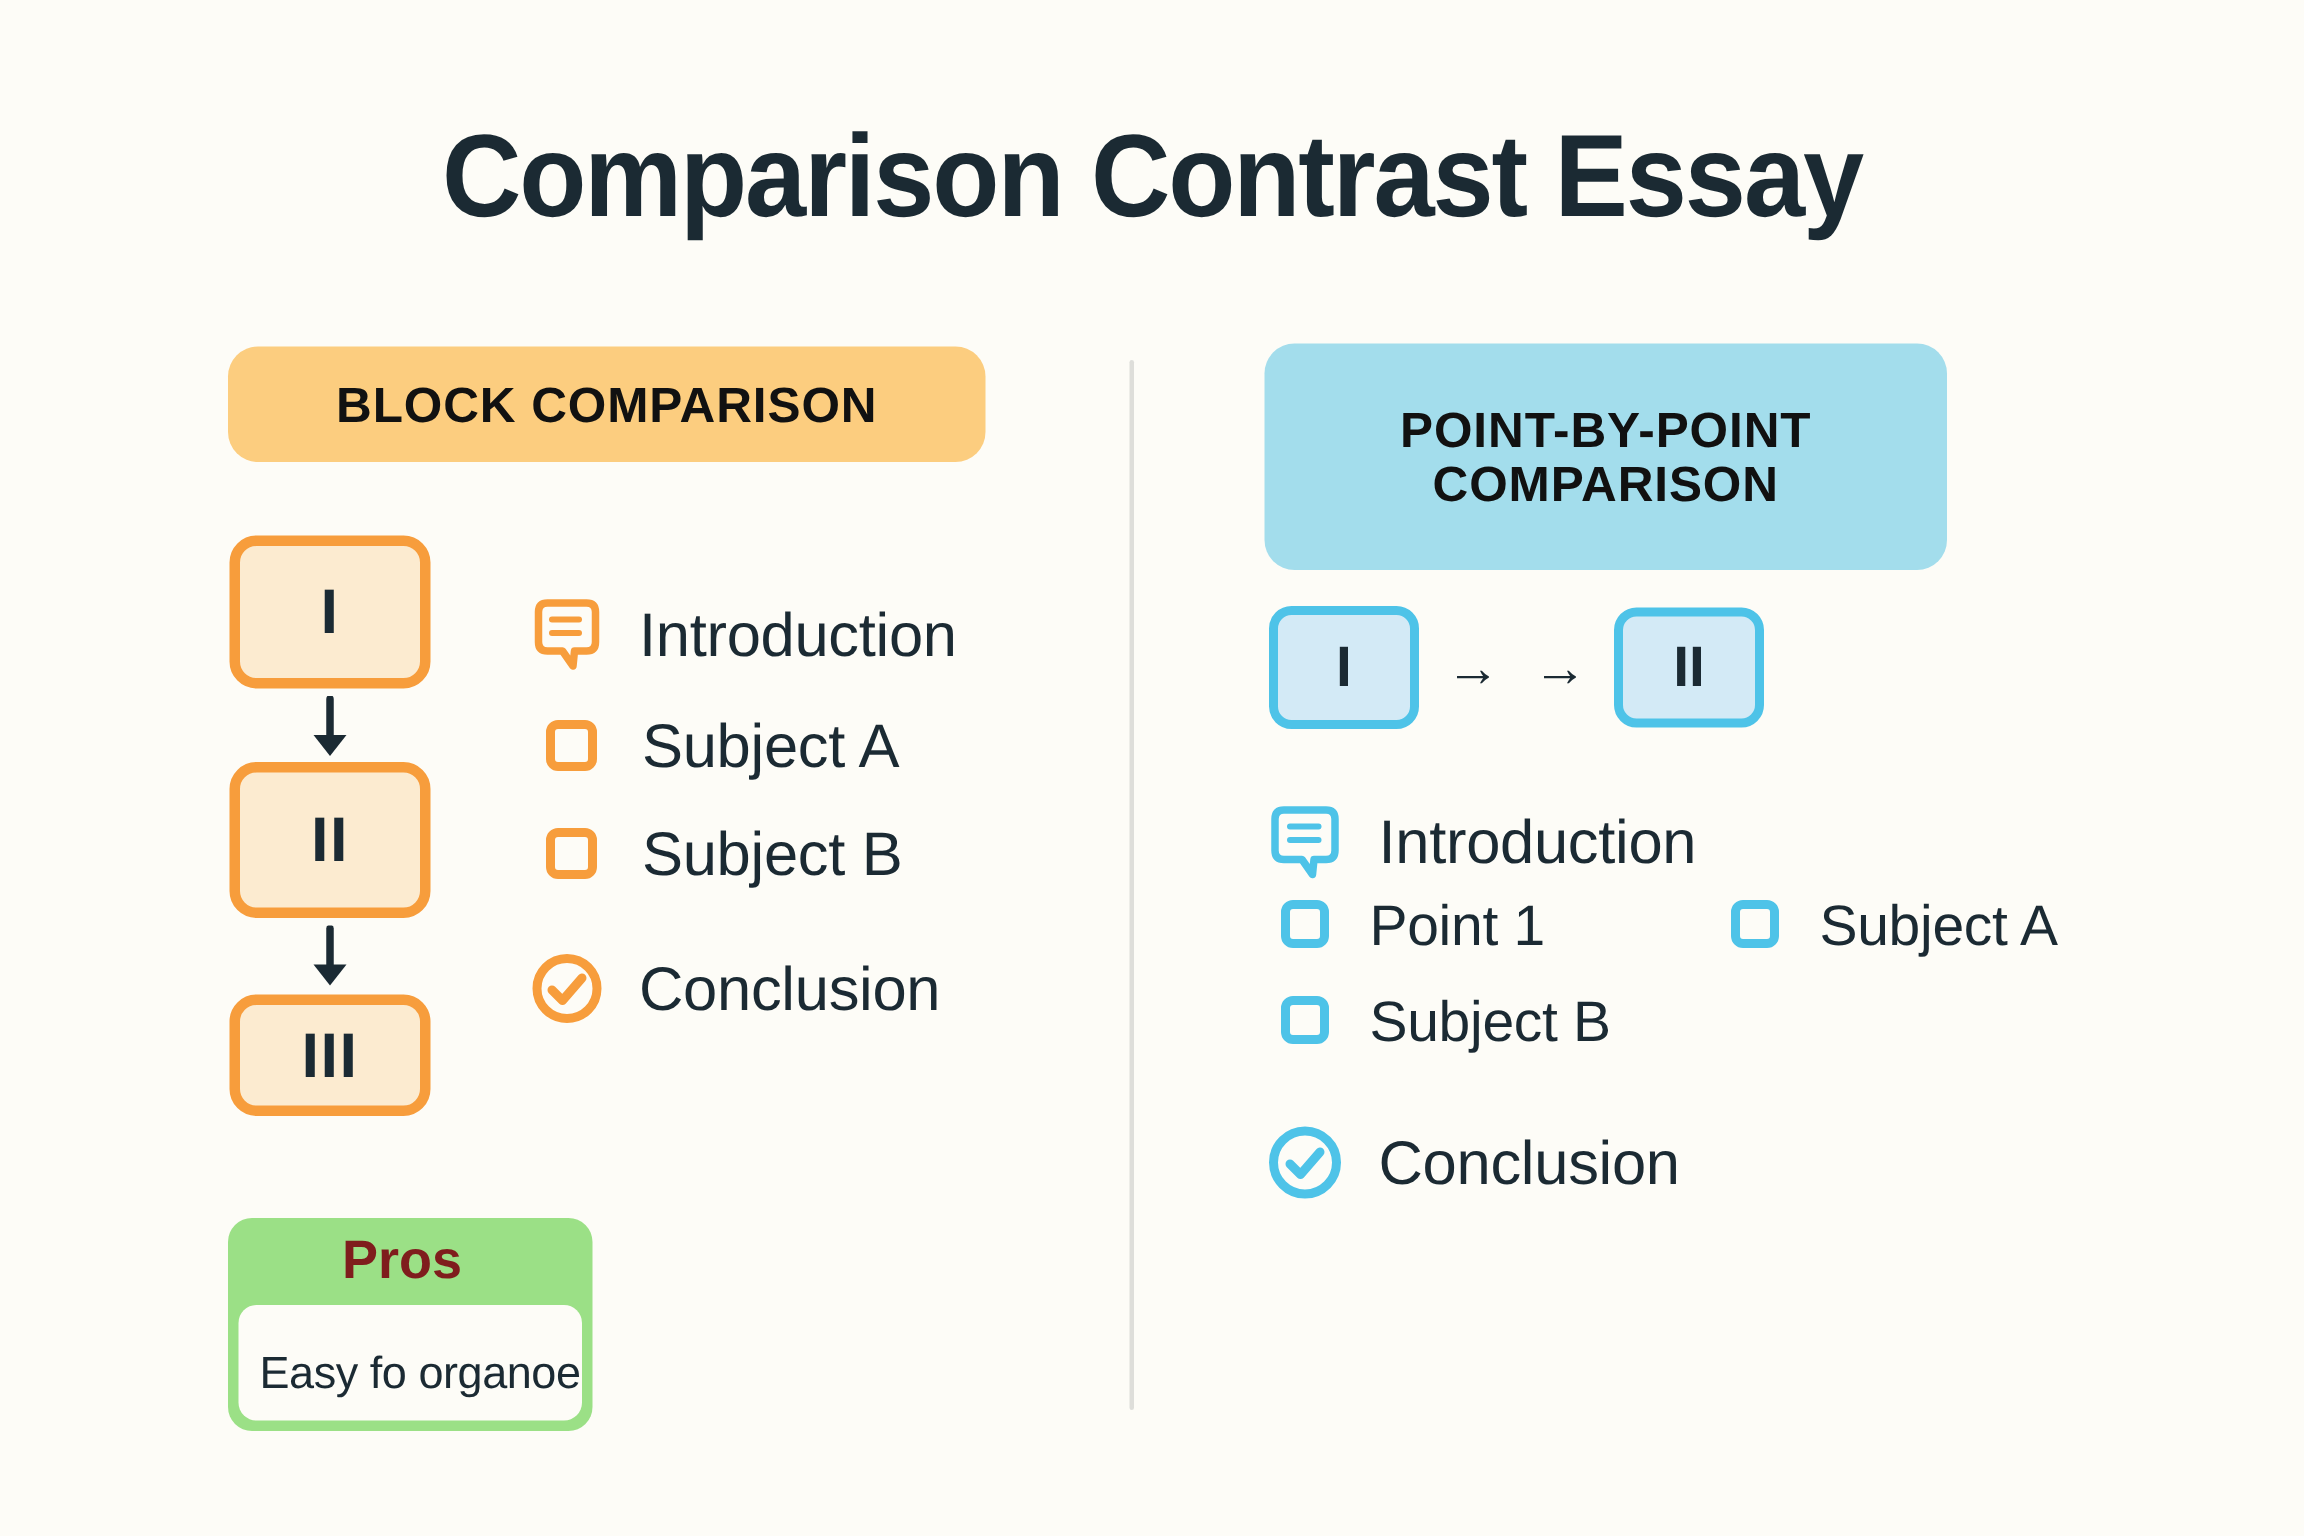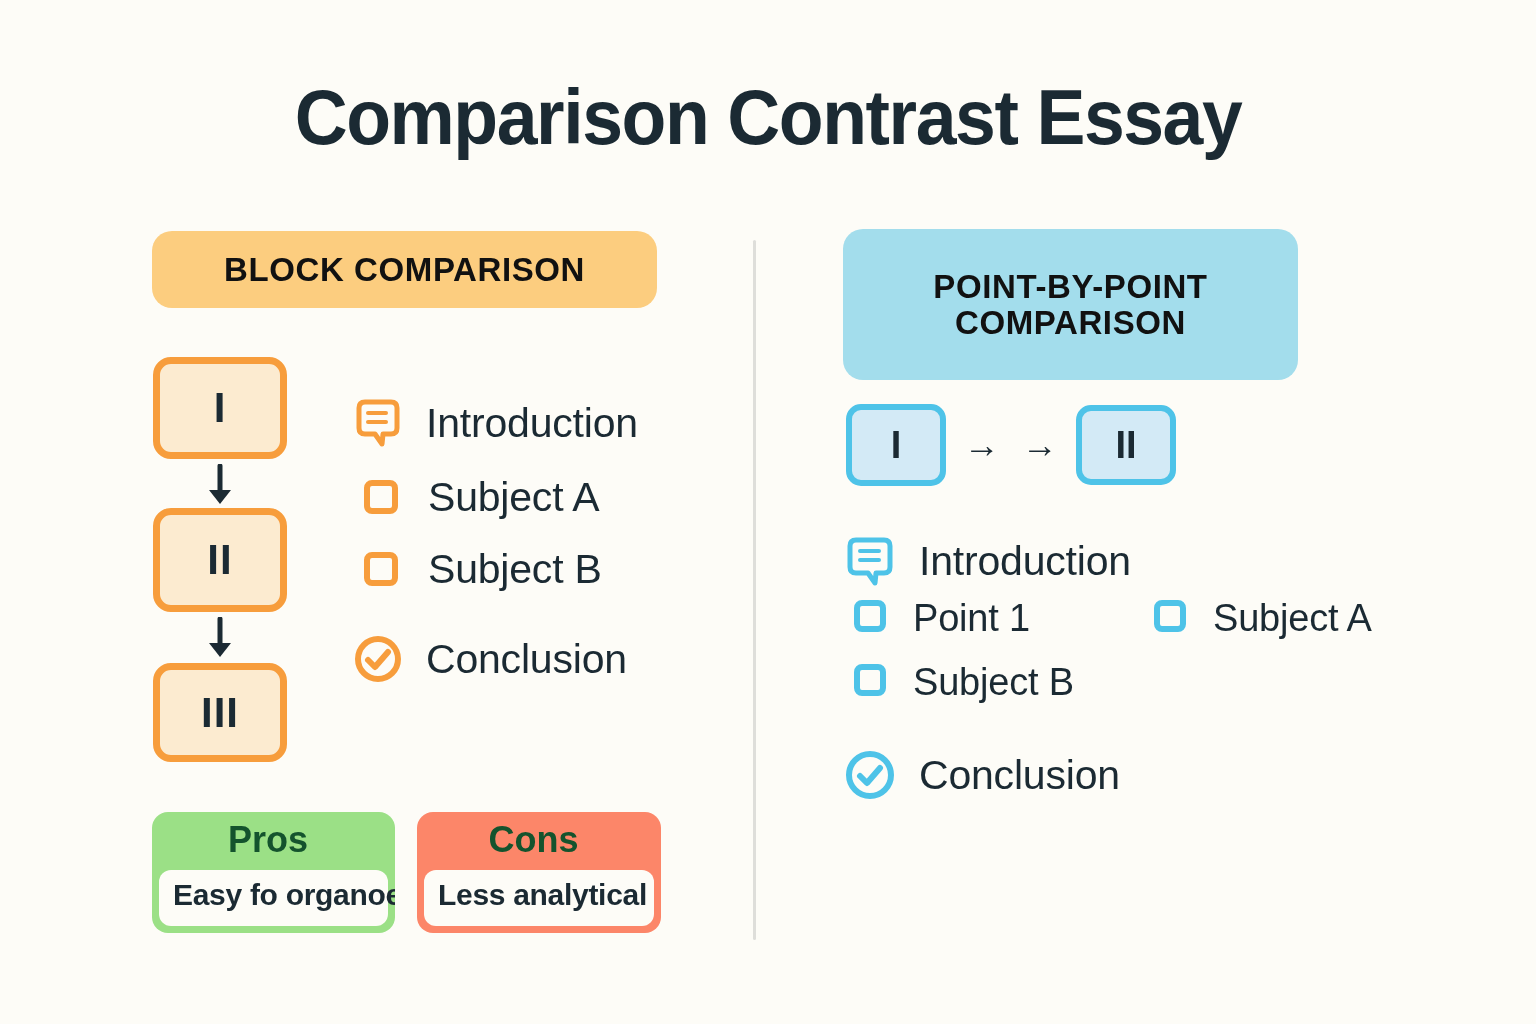--- a/index.html
+++ b/index.html
@@ -87,21 +87,21 @@
     background: #FCEBD0;
     border: 7px solid #F79D3C;
     border-radius: 18px;
     font-size: 42px;
     font-weight: 600;
     color: #1B2A33;
     letter-spacing: 1px;
   }
   .rb1 { left: 153px; top: 357px; width: 134px; height: 102px; }
   .rb2 { left: 153px; top: 508px; width: 134px; height: 104px; }
-  .rb3 { left: 153px; top: 663px; width: 134px; height: 99px; }
+  .rb3 { left: 153px; top: 663px; width: 134px; height: 81px; }
 
   .down-arrow {
     position: absolute;
     left: 204px;
     width: 32px;
     height: 42px;
     color: #1B2A33;
   }
   .da1 { top: 464px; }
   .da2 { top: 617px; }
@@ -229,35 +229,34 @@
     display: flex;
     flex-direction: column;
   }
   .pc-card.pros { background: #9BE086; }
   .pc-card.cons { background: #FC8669; }
 
   .pc-head {
     text-align: center;
     font-weight: 700;
     font-size: 36px;
-    color: #14532d;
+    color: #7f1d1d;
     padding: 10px 11px 12px 0;
     line-height: 1;
   }
   .pc-body {
     background: #FDFCF7;
     border-radius: 12px;
     margin: 0 7px 7px 7px;
     text-align: center;
     font-size: 30px;
     color: #1B2A33;
-    padding: 8px 14px 14px 14px;
+    padding: 29px 14px 14px 14px;
     white-space: nowrap;
     letter-spacing: -0.3px;
-    font-weight: bold;
   }
 
   .card-w-l1 { width: 243px; }
   .card-w-l2 { width: 244px; }
 </style>
 </head>
 <body>
 
 <div class="page">
 
@@ -329,24 +328,20 @@
         </span>
         <span class="label">Conclusion</span>
       </div>
 
     </div>
 
     <div class="pc-wrap pc-left">
       <div class="pc-card pros card-w-l1">
         <div class="pc-head">Pros</div>
         <div class="pc-body">Easy fo organoe</div>
-      </div>
-      <div class="pc-card cons card-w-l2">
-        <div class="pc-head">Cons</div>
-        <div class="pc-body">Less analytical</div>
       </div>
     </div>
 
   </div>
 
   <div class="panel panel-right">
 
     <div class="section-pill pill-pbp">POINT-BY-POINT COMPARISON</div>
 
     <div class="flow-row">

